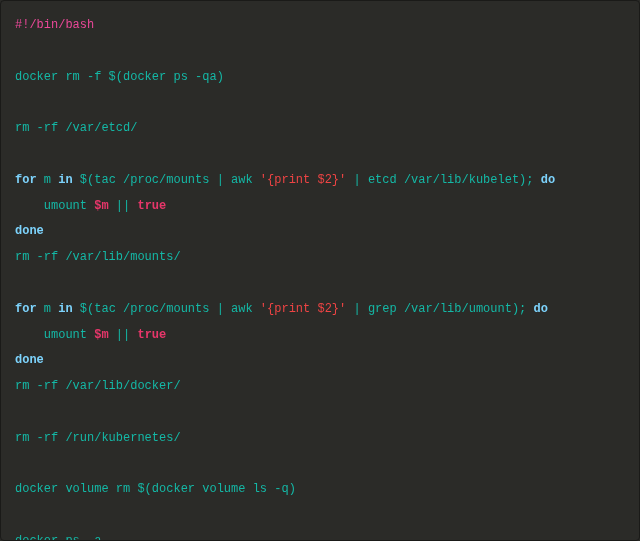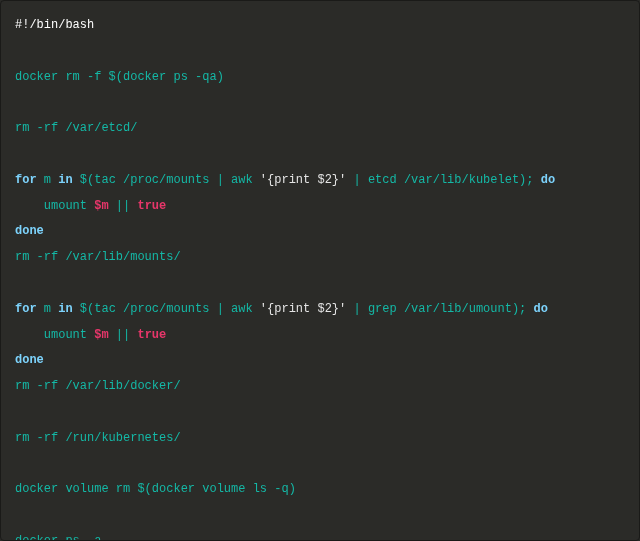--- a/index.html
+++ b/index.html
@@ -11,25 +11,25 @@
     line-height: 2.15;
     color: #e8e6e1;
     padding: 12px 14px;
     border: 1px solid #1a1a18;
     border-radius: 4px;
   }
   pre {
     white-space: pre;
     font-family: inherit;
   }
-  .comment { color: #ffffff; text-align: right; }
+  .comment { color: #ec4899; text-align: right; }
   .kw      { color: #7dd3fc; font-weight: bold; }
   .var     { color: #e7366a; font-weight: bold; }
   .bool    { color: #e7366a; font-weight: bold; text-align: right; }
-  .str     { color: #e5e5e5; }
+  .str     { color: #ef4444; }
   .txt     { color: #14b8a6; }
 </style>
 </head>
 <body>
 
 <pre><span class="comment">#!/bin/bash</span>
 
 <span class="txt">docker rm -f $(docker ps -qa)</span>
 
 <span class="txt">rm -rf /var/etcd/</span>

